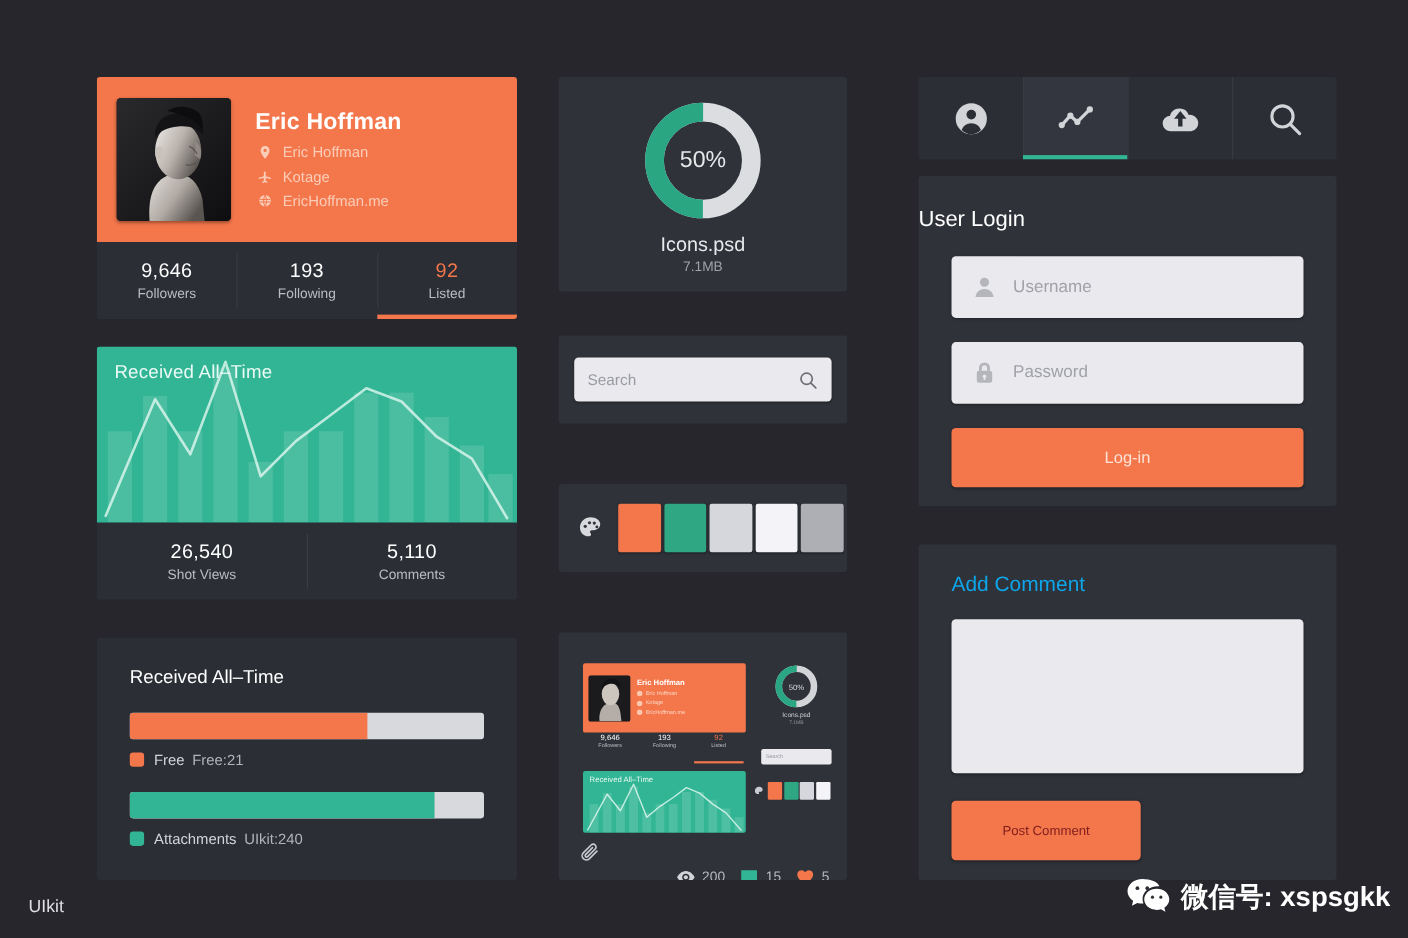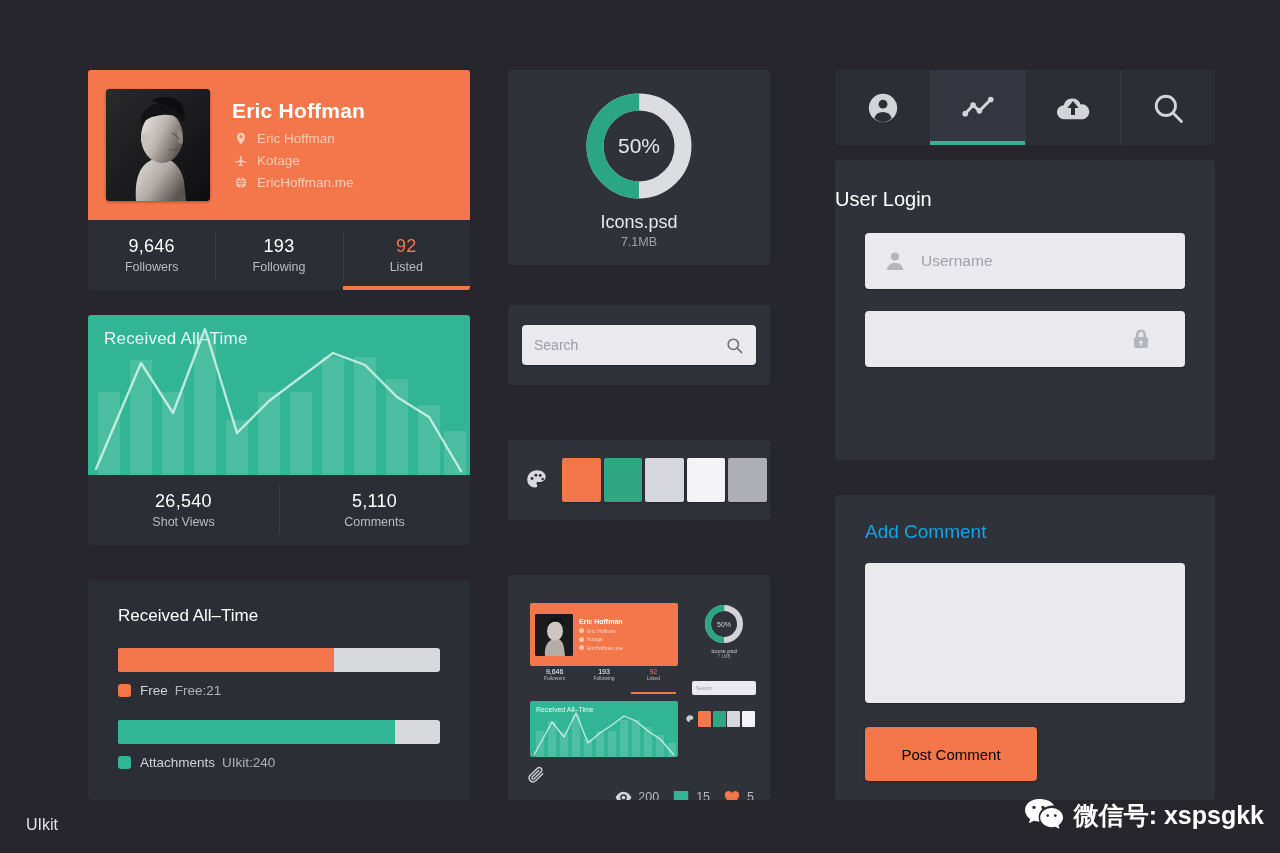--- a/index.html
+++ b/index.html
@@ -186,21 +186,21 @@
   #comment-card { left: 835px; top: 495px; width: 380px; height: 305px; background: #2f3239; }
   .cc-title { color: #0ea5e9; font-size: 19px; font-weight: 500; padding: 26px 0 0 30px; }
   .cc-area {
     margin: 20px 30px 0; height: 140px; background: #e9e9ee; border: 0; border-radius: 4px;
     resize: none; outline: 0; font-family: "Liberation Sans", sans-serif; font-size: 14px;
     color: #55575c; padding: 12px; width: calc(100% - 60px);
     box-shadow: 0 1px 2px rgba(0,0,0,.3);
   }
   .cc-btn {
     margin: 20px 0 0 30px; width: 172px; height: 54px; background: #f4764b; border: 0; border-radius: 4px;
-    color: #000000; font-size: 15px; font-family: "Liberation Sans", sans-serif; cursor: pointer;
+    color: #7f1d1d; font-size: 12px; font-family: "Liberation Sans", sans-serif; cursor: pointer;
     box-shadow: 0 1px 3px rgba(0,0,0,.3);
   }
 
   
   #uikit-label { position: absolute; left: 26px; top: 816px; color: #dfe0e3; font-size: 16px; }
   #watermark {
     position: absolute; right: 16px; top: 798px; display: flex; align-items: center;
     color: #fff; font-size: 25px; font-weight: bold; white-space: nowrap;
   }
   #watermark .wicon { width: 40px; height: 34px; margin-right: 10px; }
@@ -579,22 +579,24 @@
 
     <div class="field">
       <span class="ficon">
         <svg viewBox="0 0 24 24" fill="#b4b6bb">
           <path d="M7 10V7.5a5 5 0 0 1 10 0V10h-2.6V7.5a2.4 2.4 0 0 0-4.8 0V10z"></path>
           <rect x="5" y="10" width="14" height="11" rx="2.2"></rect>
           <circle cx="12" cy="15" r="1.6" fill="#e9e9ee"></circle>
           <rect x="11.2" y="15" width="1.6" height="3.4" fill="#e9e9ee"></rect>
         </svg>
       </span>
-    </div>
-
+      <input type="password" value="" placeholder="Password" style="">
+    </div>
+
+    <button class="login-btn">Log-in</button>
   </div>
 
   <div class="card" id="comment-card">
     <div class="cc-title">Add Comment</div>
     <textarea class="cc-area" placeholder="" style=""></textarea>
     <button class="cc-btn">Post Comment</button>
   </div>
 
   <div id="uikit-label">UIkit</div>
 

